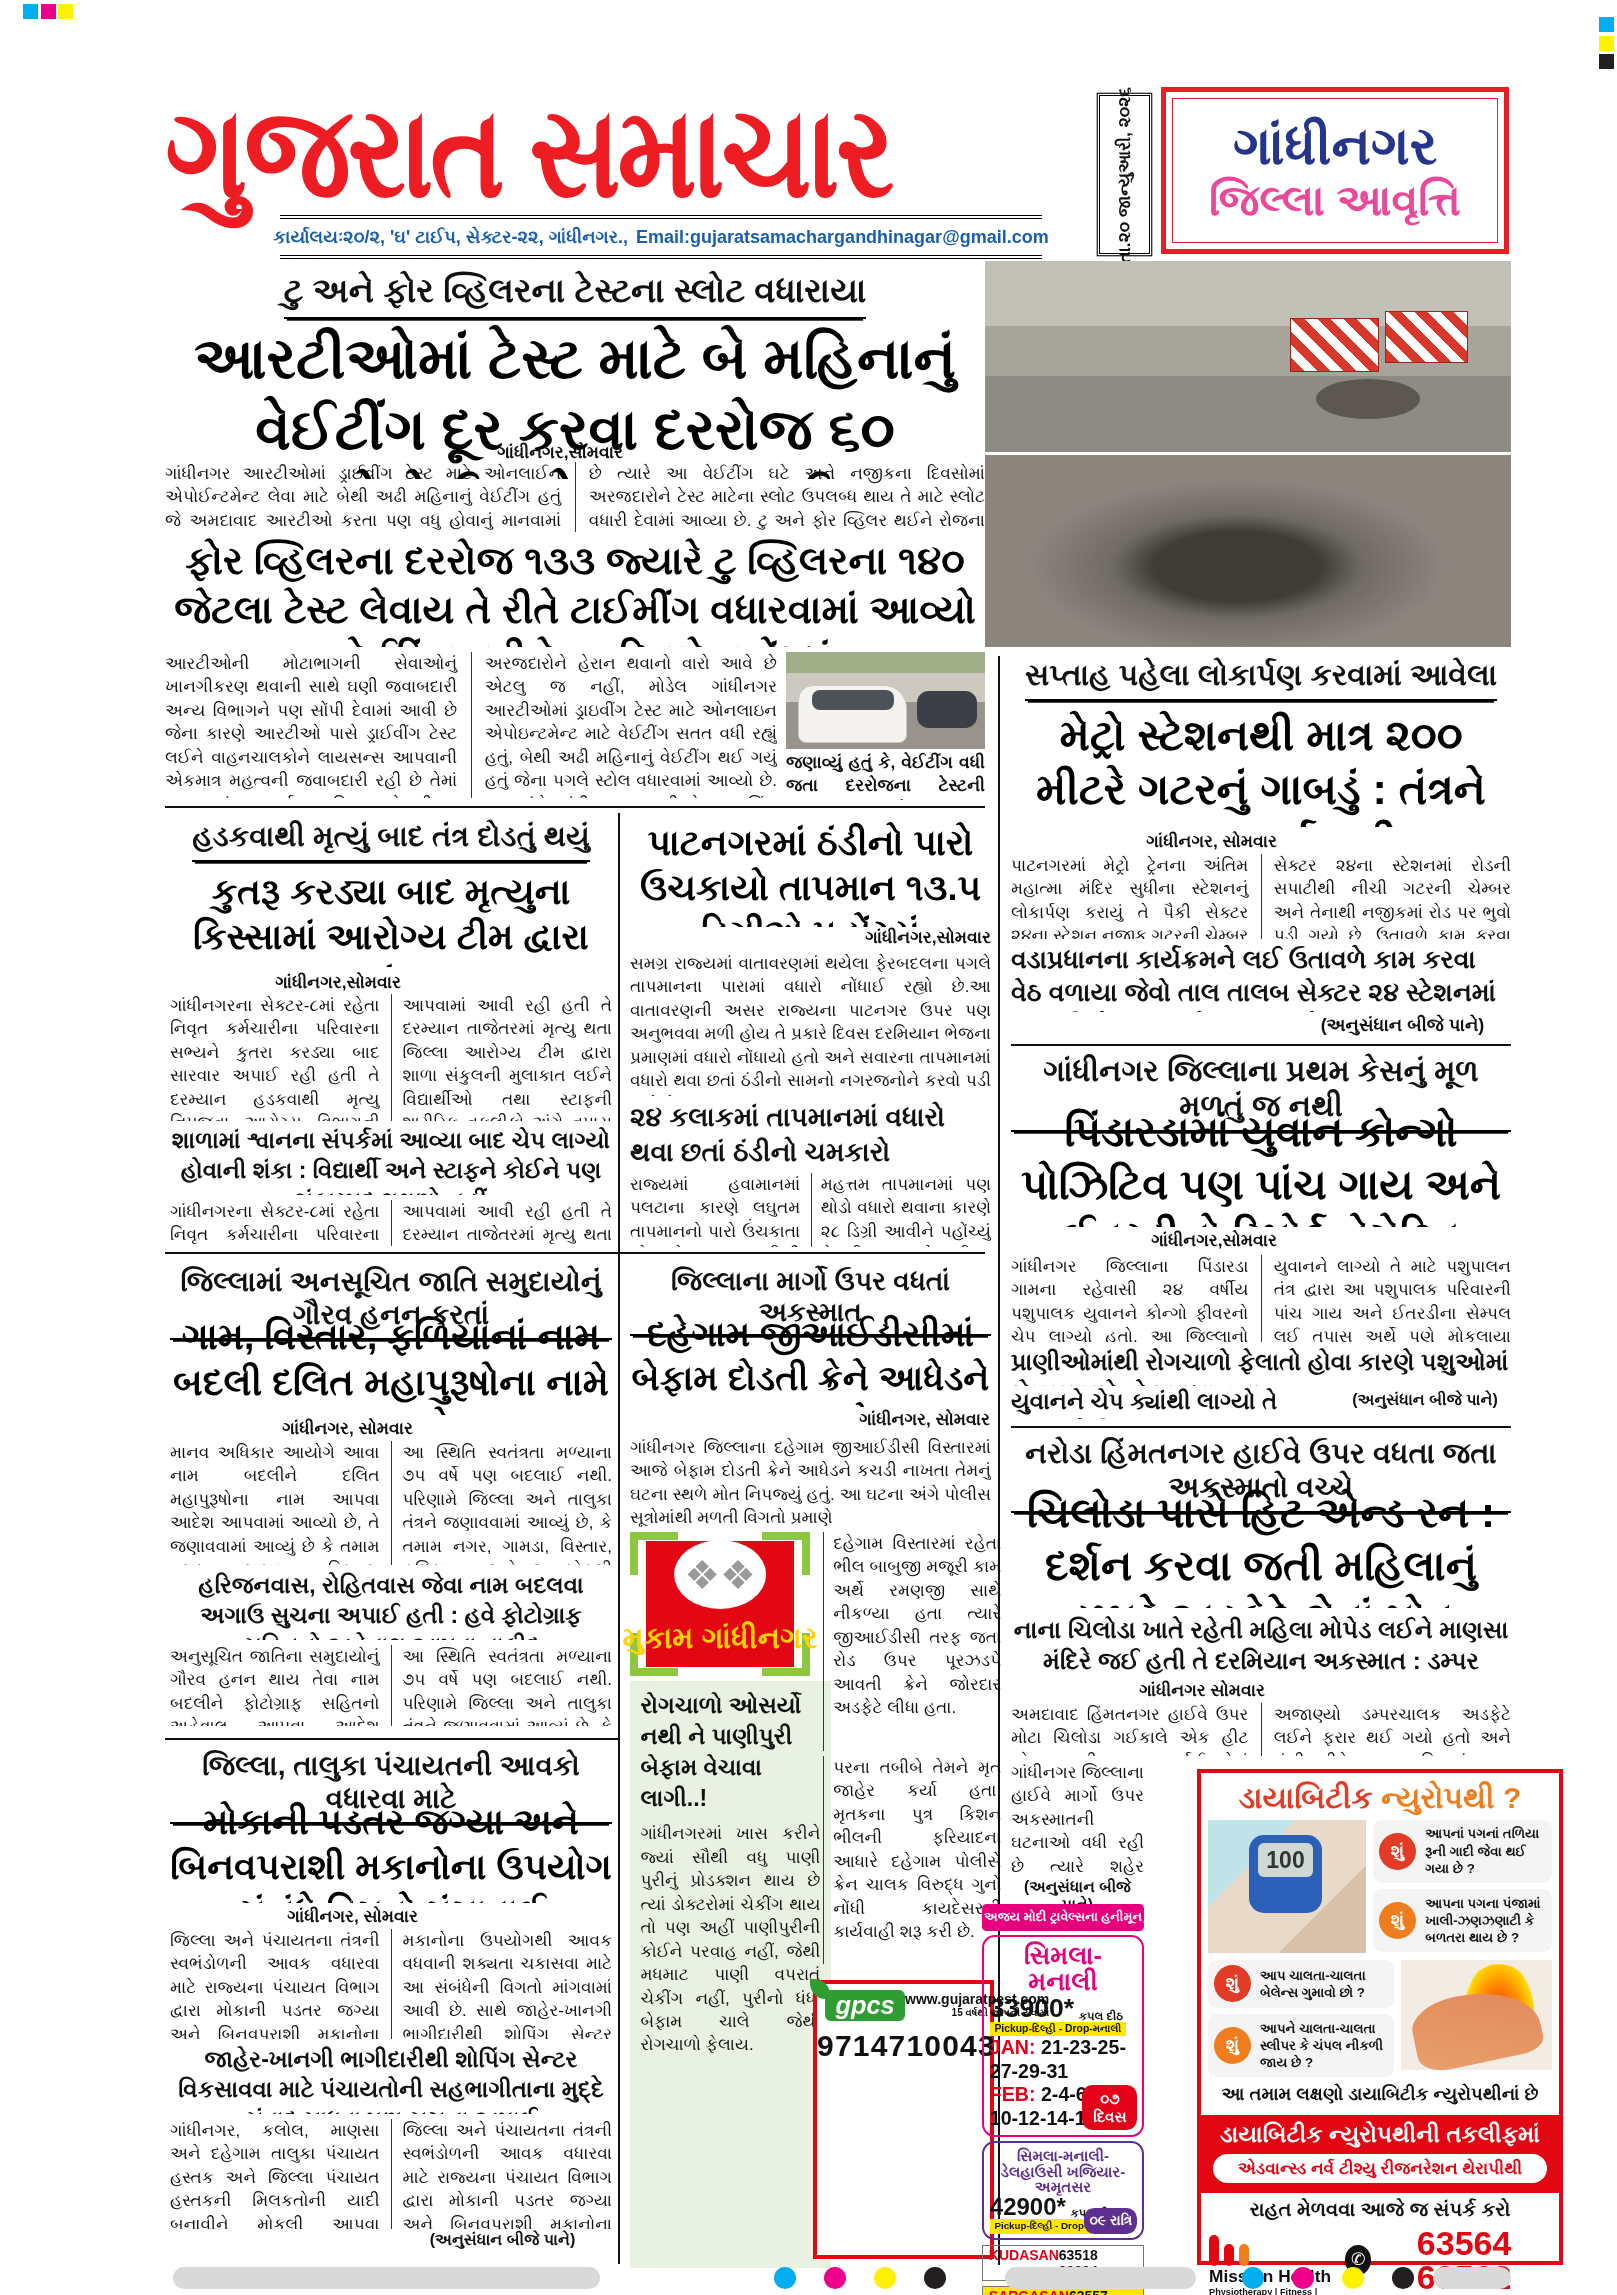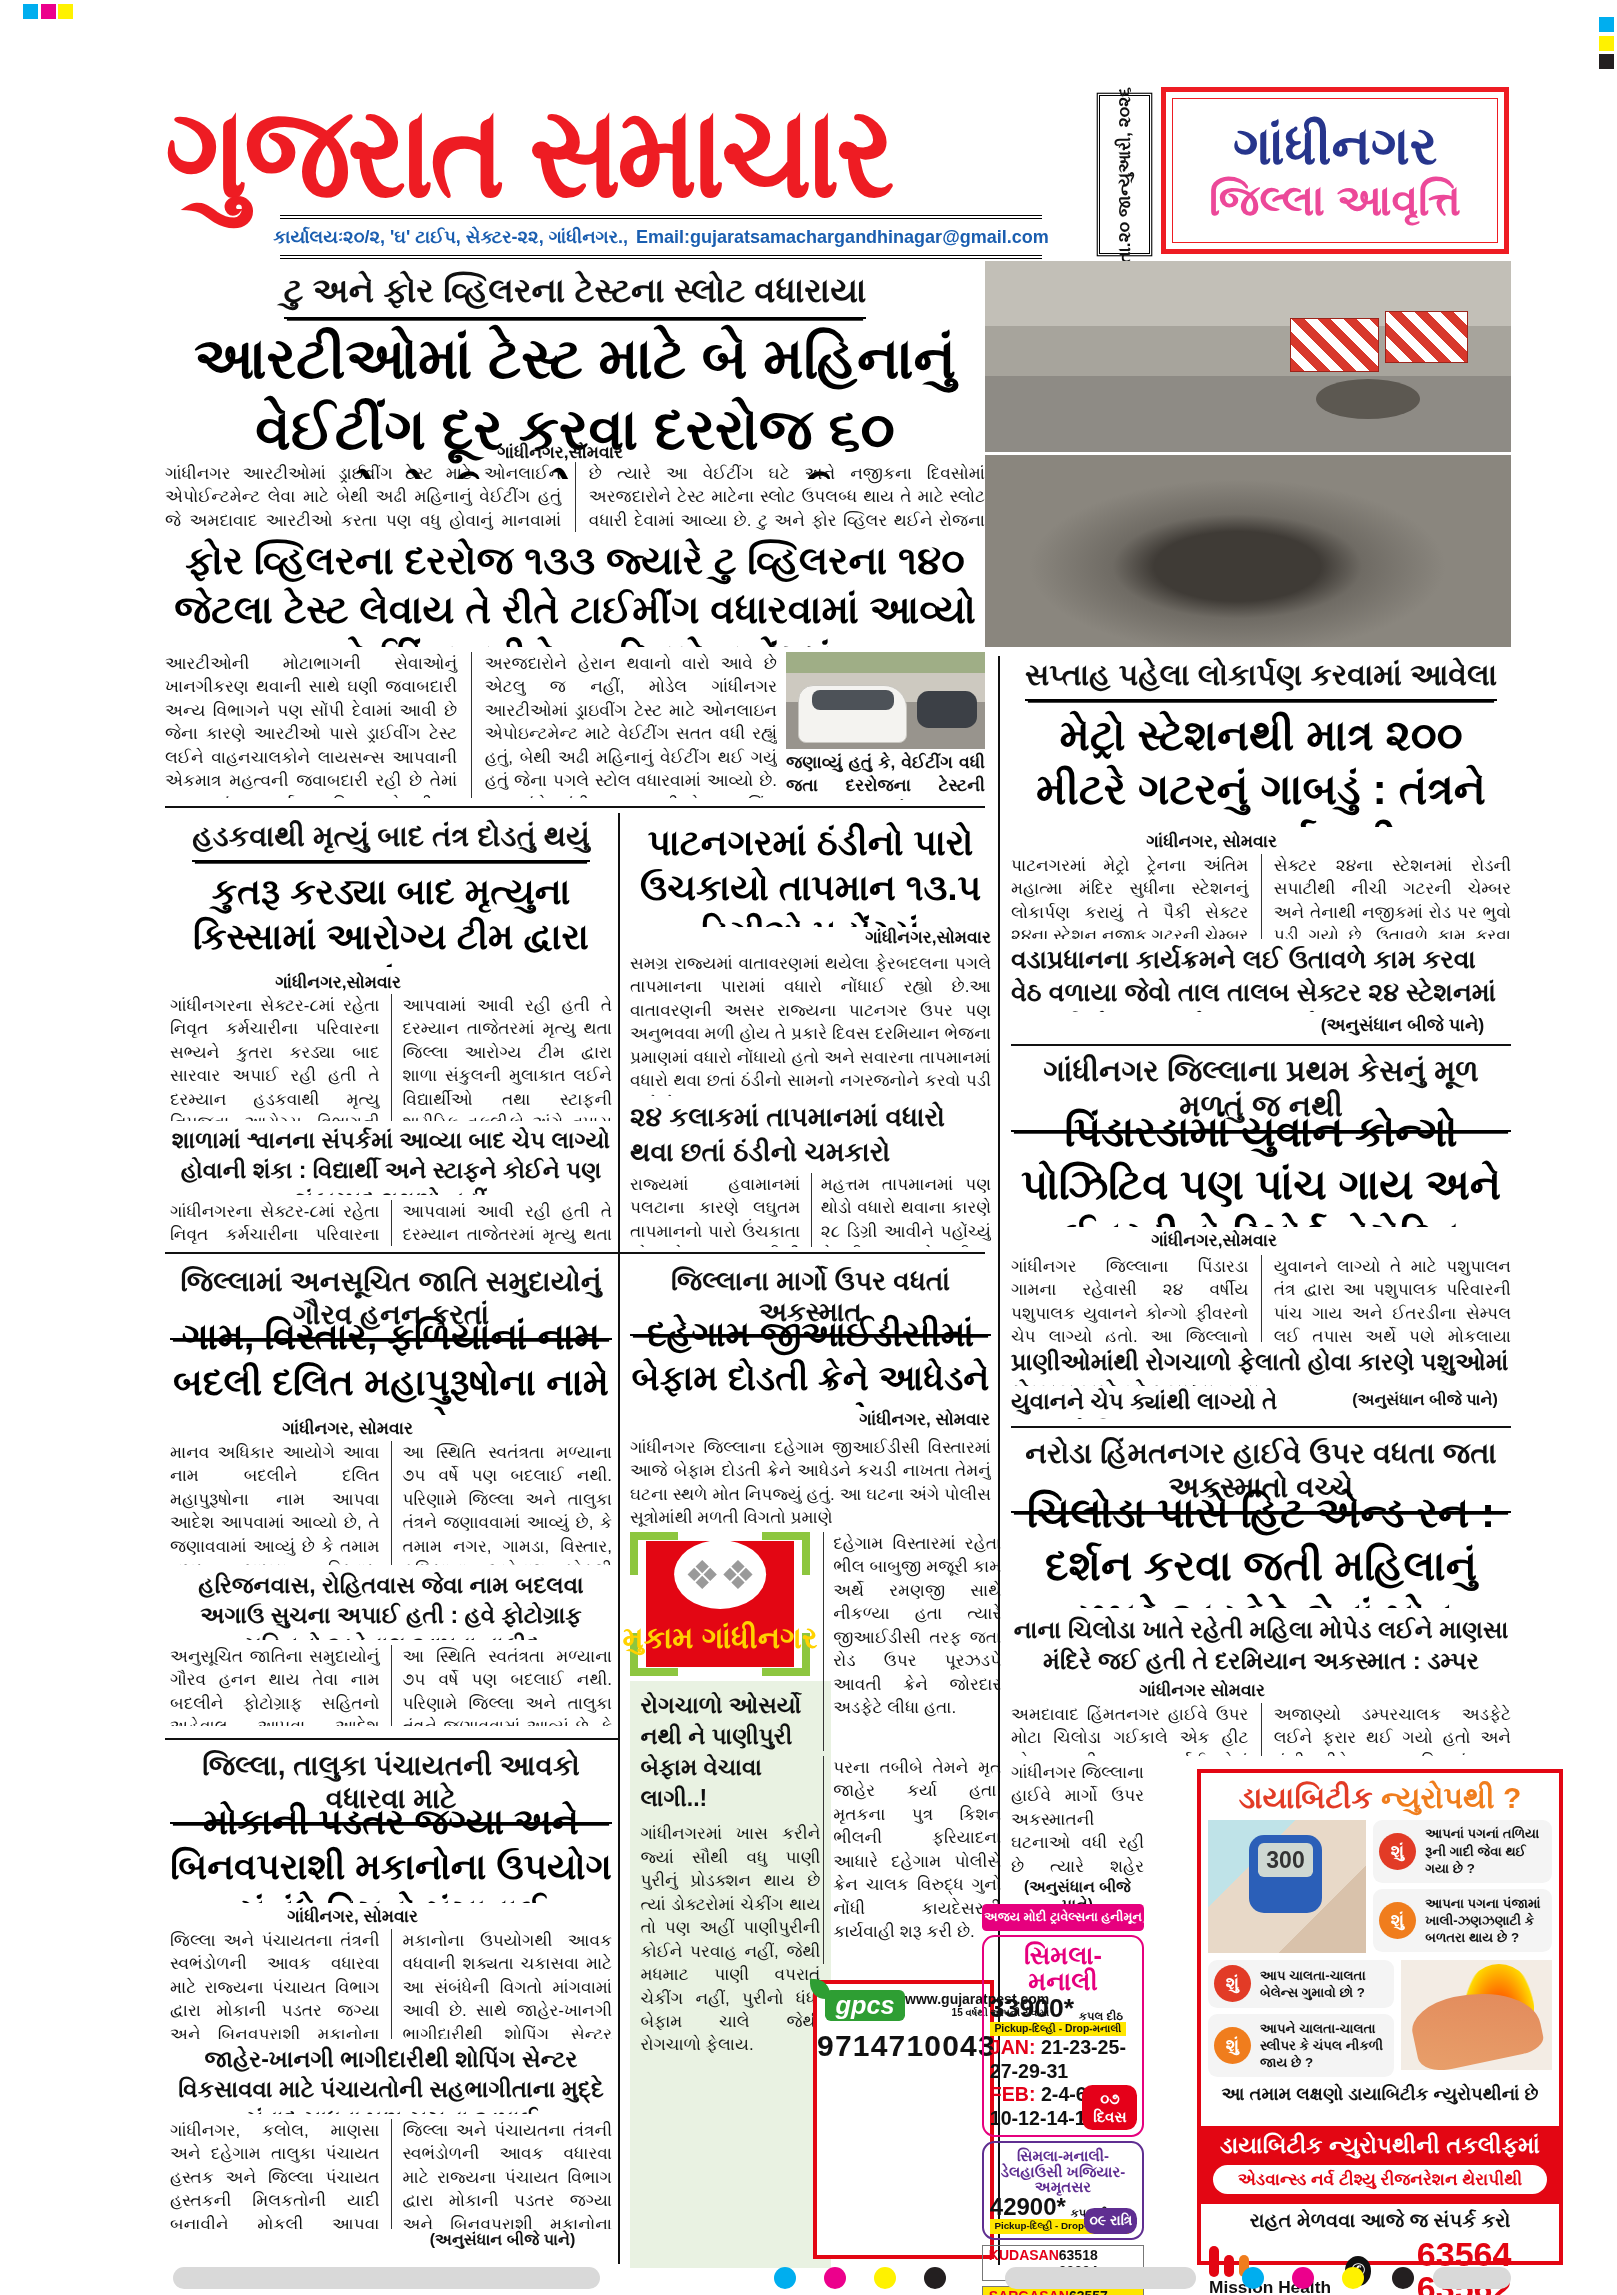--- a/index.html
+++ b/index.html
@@ -326,21 +326,21 @@
 
 </div>
 
 <div class="abs health" style="left:1197px;top:1769px;width:358px;height:488px;">
   <div class="title gu" style="font-size:30px;">
     <span class="r">ડાયાબિટીક</span><span class="o"> ન્યુરોપથી ?</span>
   </div>
   <div style="display:flex;gap:7px;padding:0 7px;">
     <div class="gluc" style="width:46%;height:133px;">
       <div class="meter">
-          <div class="scr" style="font-size:23px;">300</div>
+          <div class="scr" style="font-size:23px;">100</div>
         </div>
     </div>
     <div style="flex:1;display:flex;flex-direction:column;gap:5.8px;">
       <div class="qrow">
         <div class="qbub qr gu" style="min-width:37px;height:37px;font-size:17.3px;">શું</div>
         <div class="qtxt gu" style="font-size:13.3px;">આપનાં પગનાં તળિયા રૂની ગાદી જેવા થઈ ગયા છે ?</div>
       </div>
       <div class="qrow">
         <div class="qbub qo gu" style="min-width:37px;height:37px;font-size:17.3px;">શું</div>
         <div class="qtxt gu" style="font-size:13.3px;">આપના પગના પંજામાં ખાલી-ઝણઝણાટી કે બળતરા થાય છે ?</div>
@@ -357,21 +357,21 @@
         <div class="qbub qo gu" style="min-width:37px;height:37px;font-size:17.3px;">શું</div>
         <div class="qtxt gu" style="font-size:13.3px;">આપને ચાલતા-ચાલતા સ્લીપર કે ચંપલ નીકળી જાય છે ?</div>
       </div>
     </div>
     <div class="foot" style="width:44%;height:110px;">
       <div class="fl"></div>
         <div class="f"></div>
     </div>
   </div>
   <div class="ctr b gu" style="font-size:18px;">આ તમામ લક્ષણો ડાયાબિટીક ન્યુરોપથીનાં છે</div>
-  <div class="redband gu" style="font-size:23px;margin-top:21px;">
+  <div class="redband gu" style="font-size:23px;margin-top:10px;">
     <span>ડાયાબિટીક ન્યુરોપથીની તકલીફમાં</span>
     <div class="pill gu" style="font-size:17px;">એડવાન્સ્ડ નર્વ ટીશ્યુ રીજનરેશન થેરાપીથી</div>
   </div>
   <div class="ctr b gu" style="font-size:19.6px;margin-top:4.6px;">રાહત મેળવવા આજે જ સંપર્ક કરો</div>
   <div style="display:flex;align-items:center;gap:8px;padding:4.6px 8px;">
     <div>
       <div class="mh-logo" style="height:32px;">
           <i class="b1" style="height:31px;width:10.4px;"></i>
           <i class="b2" style="height:22px;width:10.4px;"></i>
           <i class="b3" style="height:22px;width:10.4px;"></i>

